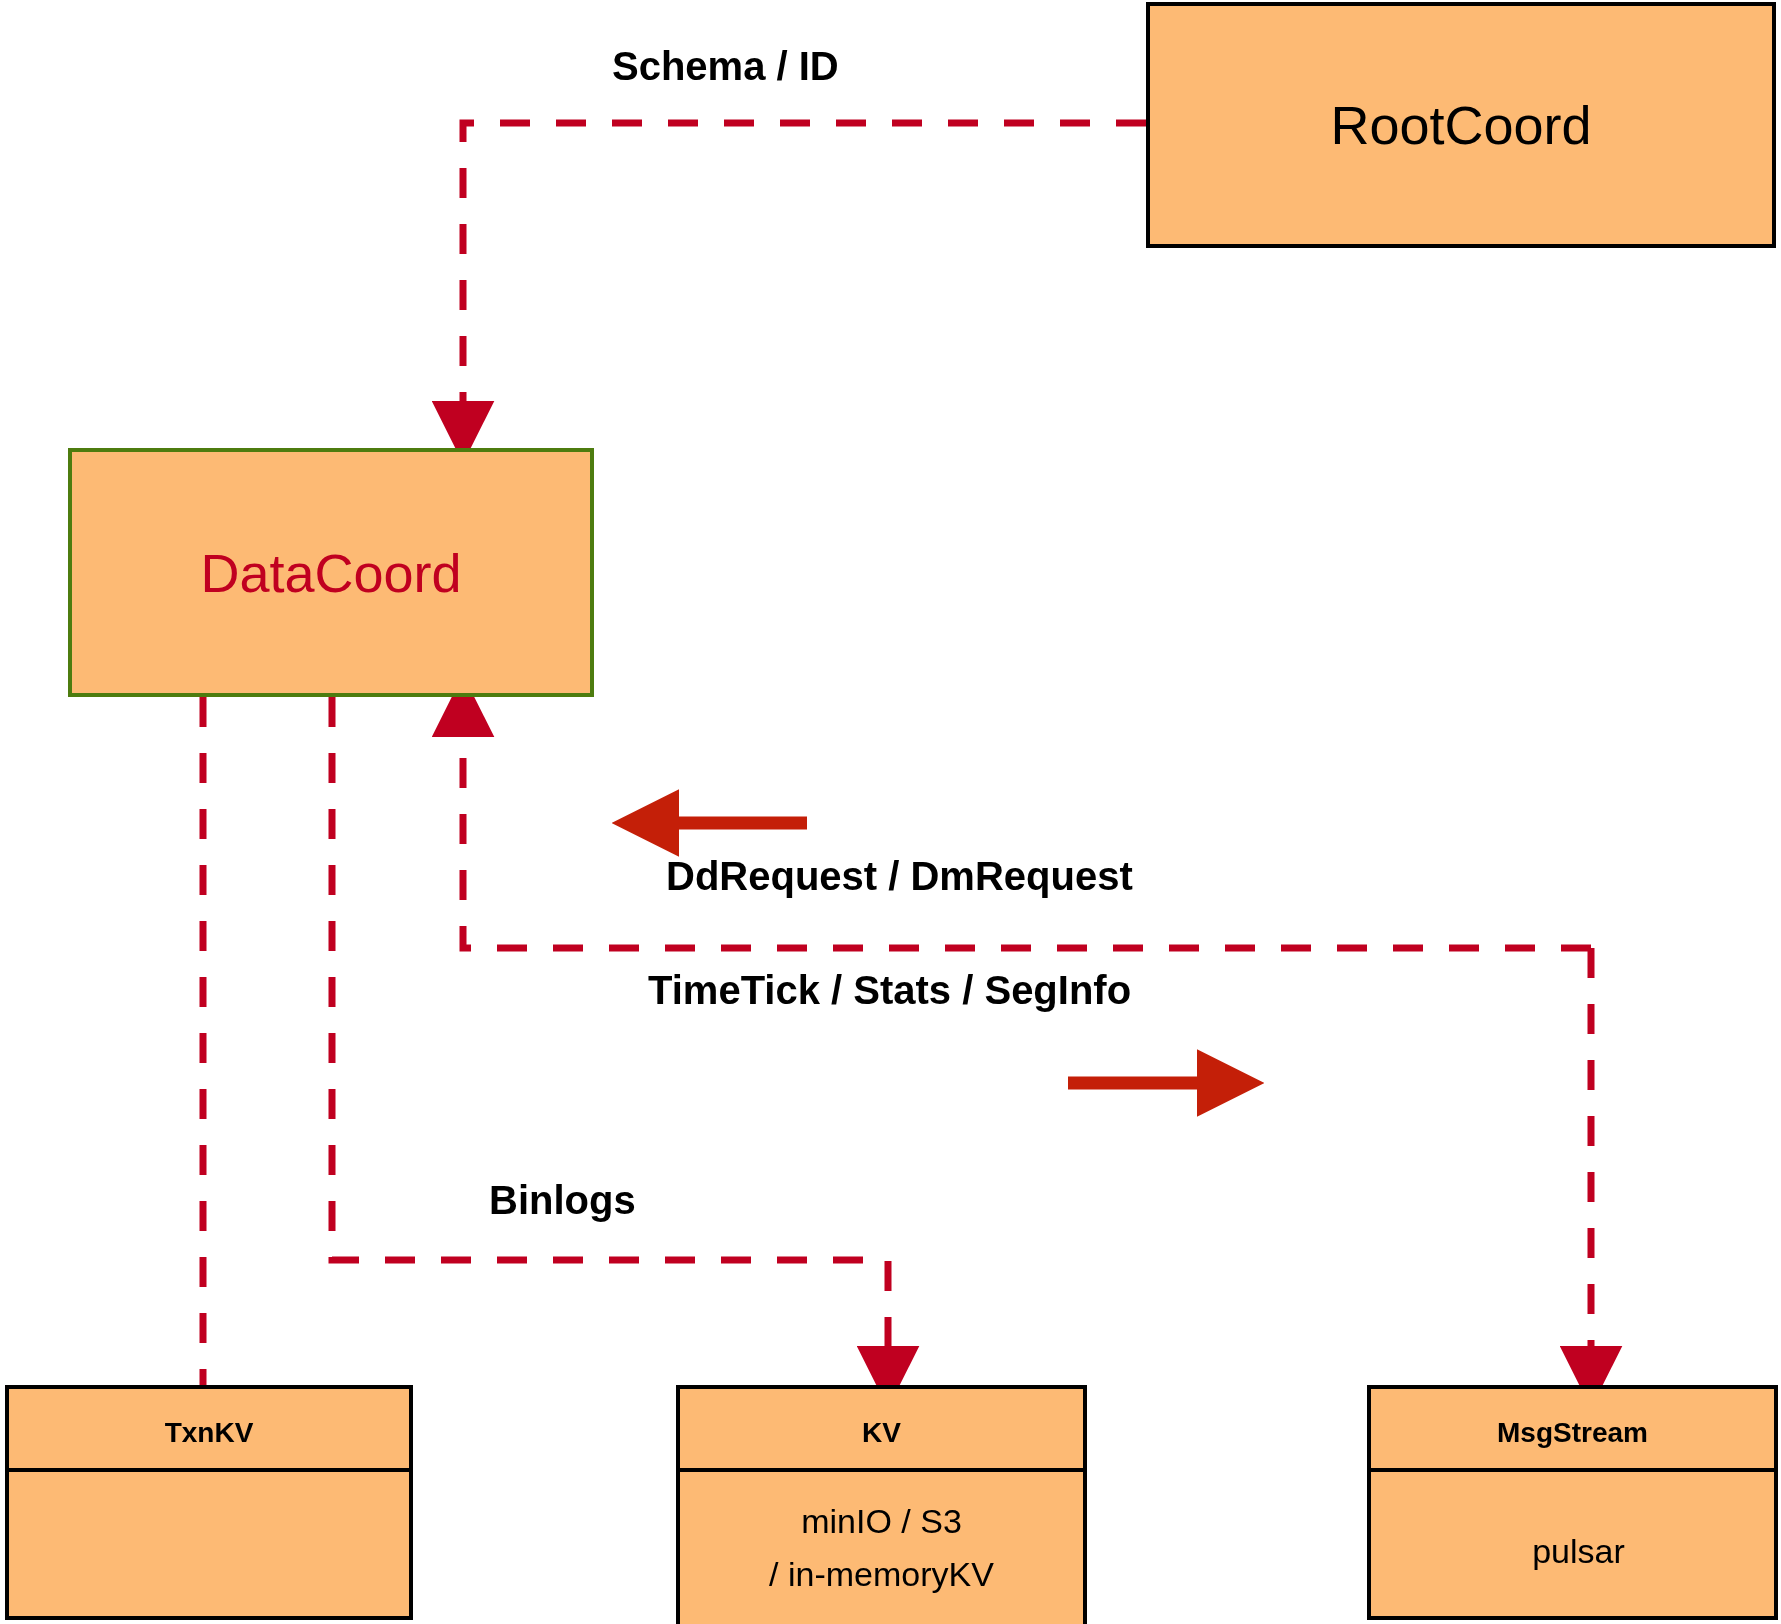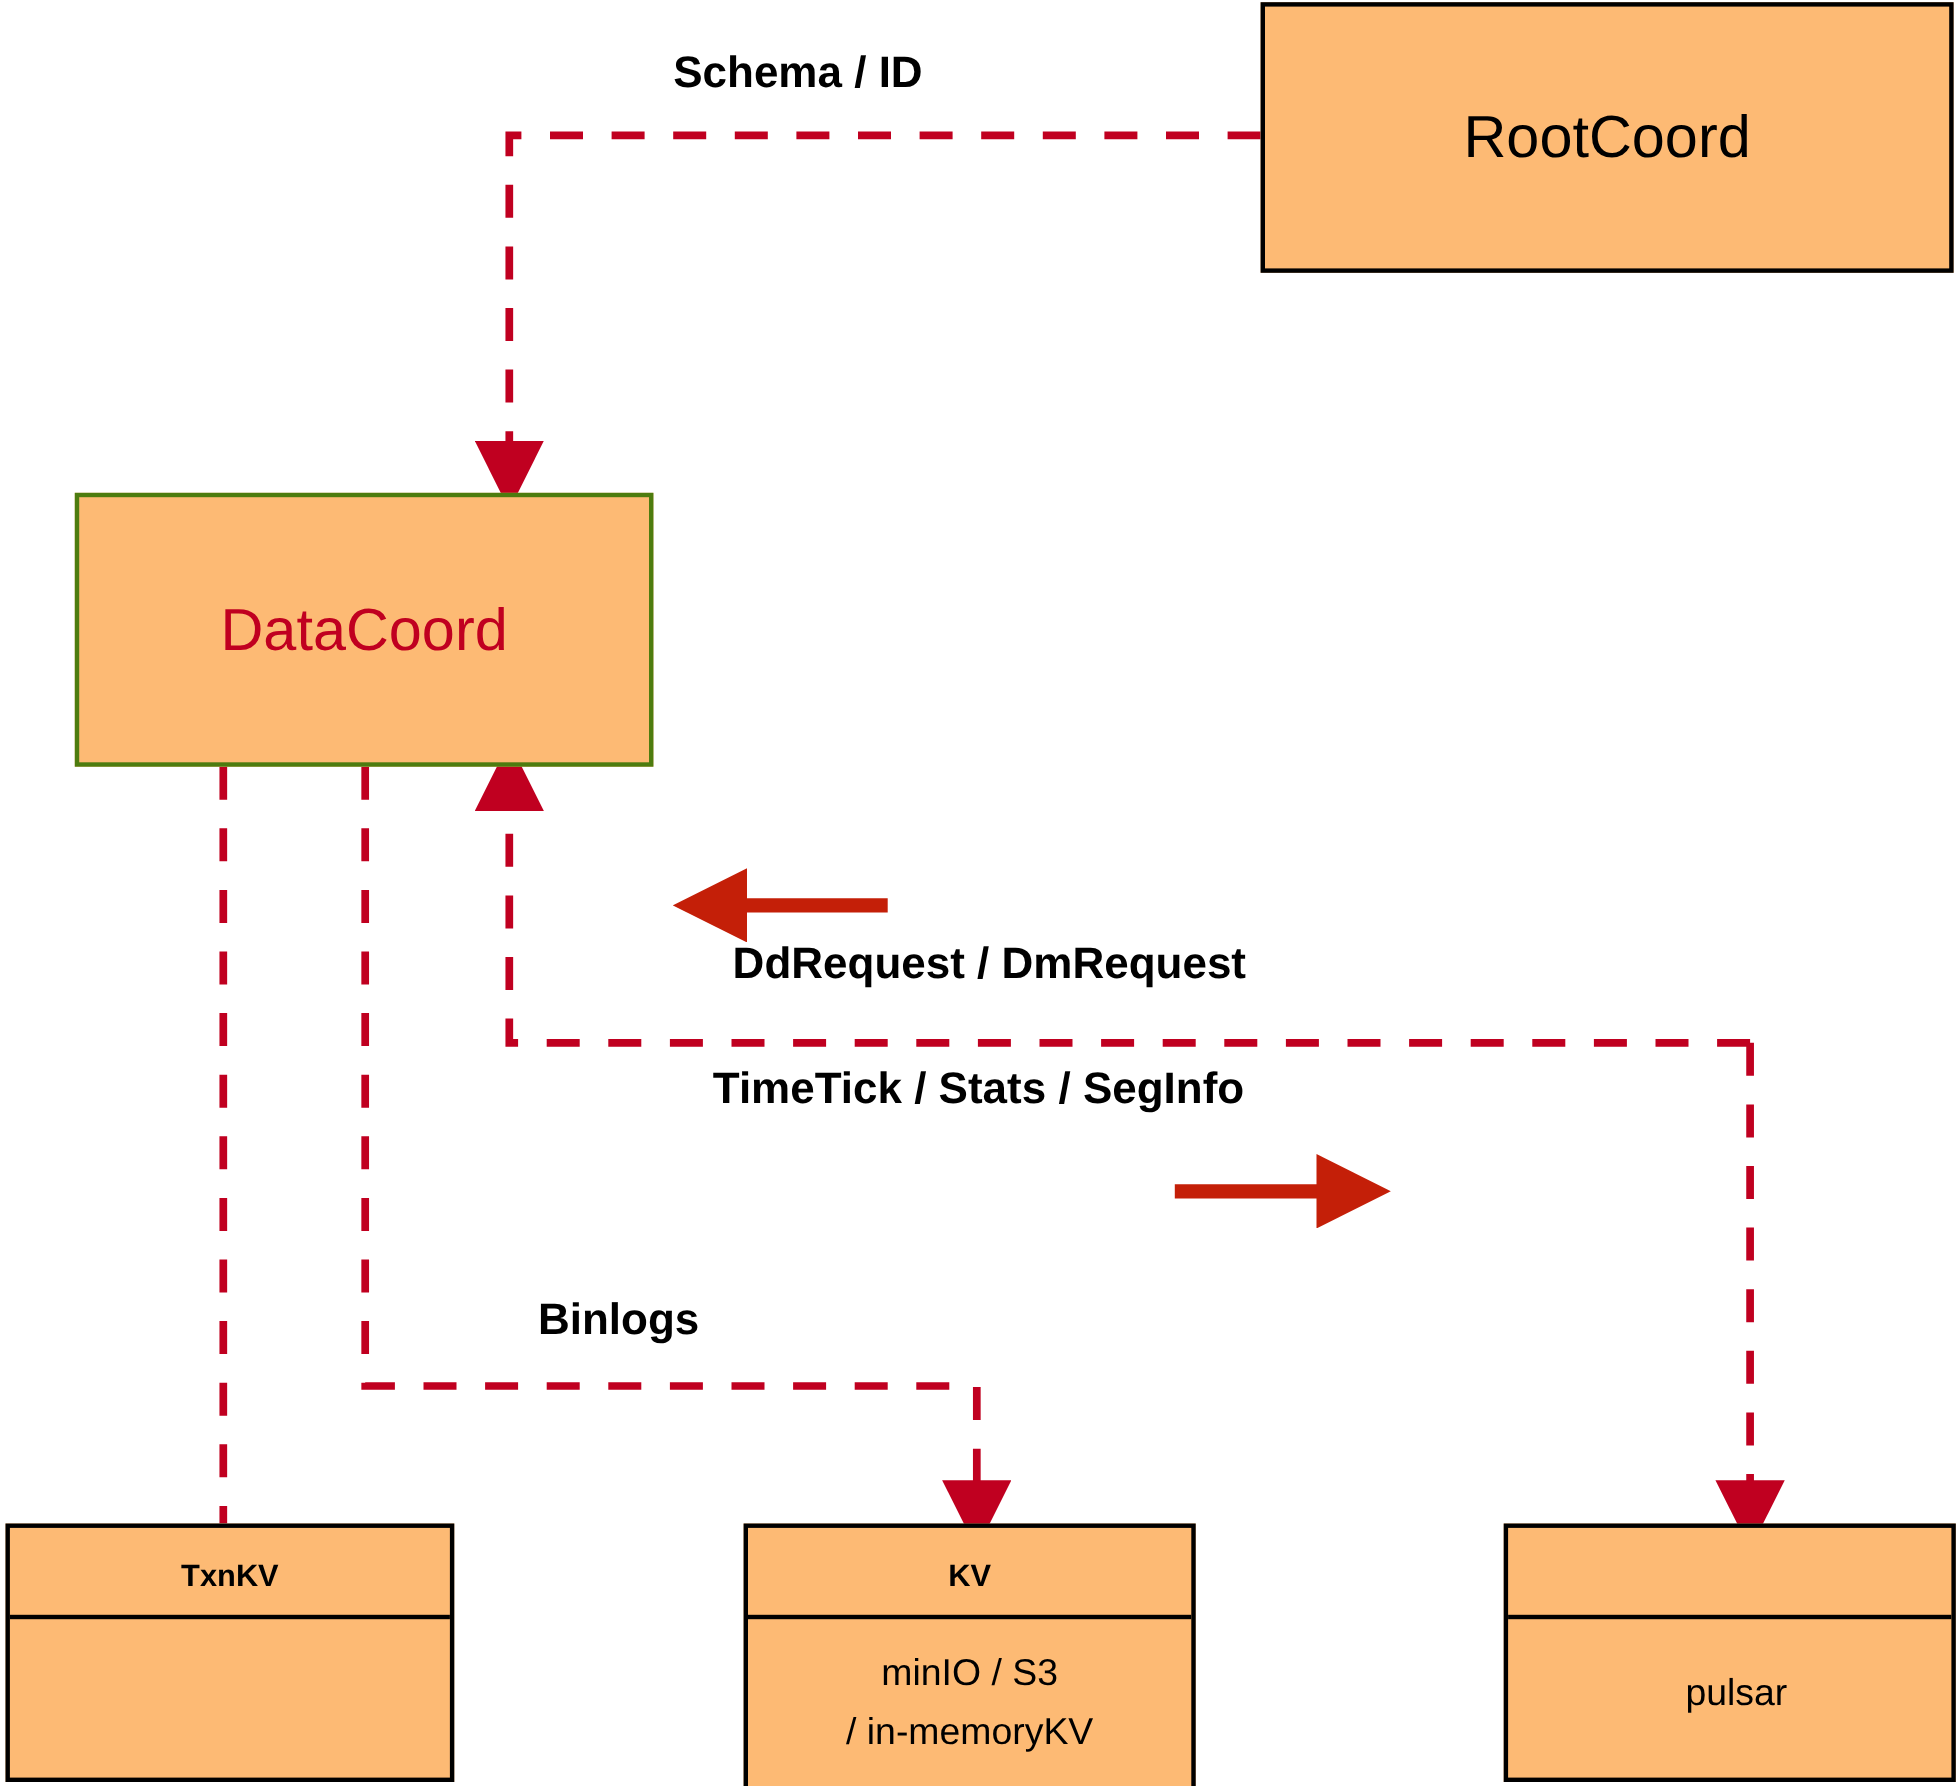--- a/index.html
+++ b/index.html
@@ -137,22 +137,23 @@
   <div class="box box-black" style="left:676px; top:1385px; width:411px; height:267px;">
     <div class="compartment-header" style="top:28px;">KV</div>
     <div class="divider" style="top:79px;"></div>
     <div class="compartment-body" style="top:106px;">
       <div>minIO / S3</div>
       <div>/ in-memoryKV</div>
     </div>
   </div>
 
   <div class="box box-black" style="left:1367px; top:1385px; width:411px; height:235px;">
+    <div class="compartment-header" style="top:28px;">MsgStream</div>
     <div class="divider" style="top:79px;"></div>
-    <div class="compartment-body" style="top:124px;padding-left:12px;">pulsar</div>
+    <div class="compartment-body" style="top:136px;padding-left:12px;">pulsar</div>
   </div>
 
   <div class="edge-label" style="left:612px; top:44px;">Schema / ID</div>
 
   <div class="edge-label" style="left:666px; top:854px;">DdRequest / DmRequest</div>
 
   <div class="edge-label" style="left:648px; top:968px;">TimeTick / Stats / SegInfo</div>
 
   <div class="edge-label" style="left:489px; top:1178px;">Binlogs</div>
 

